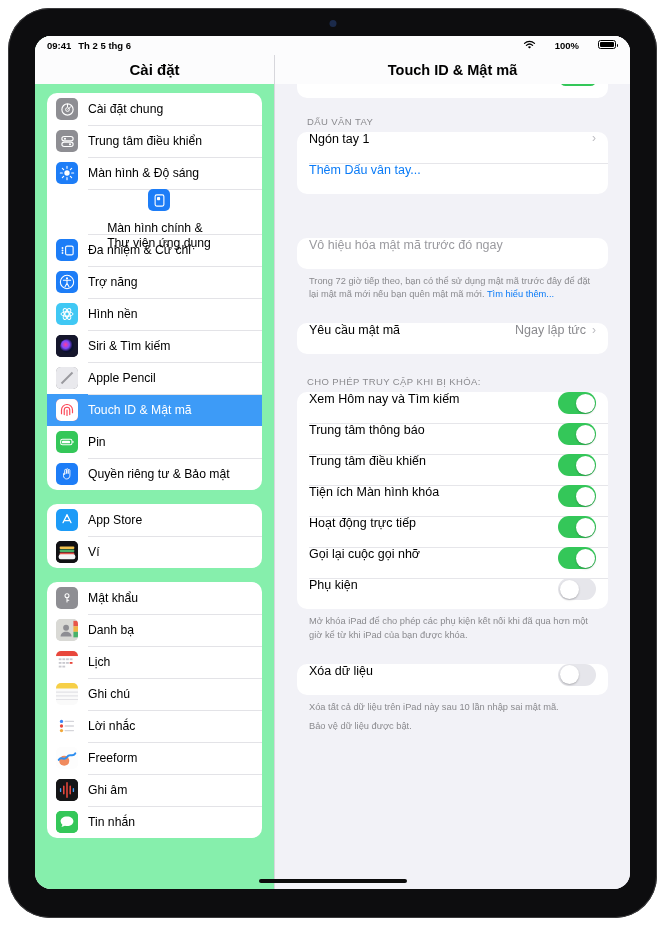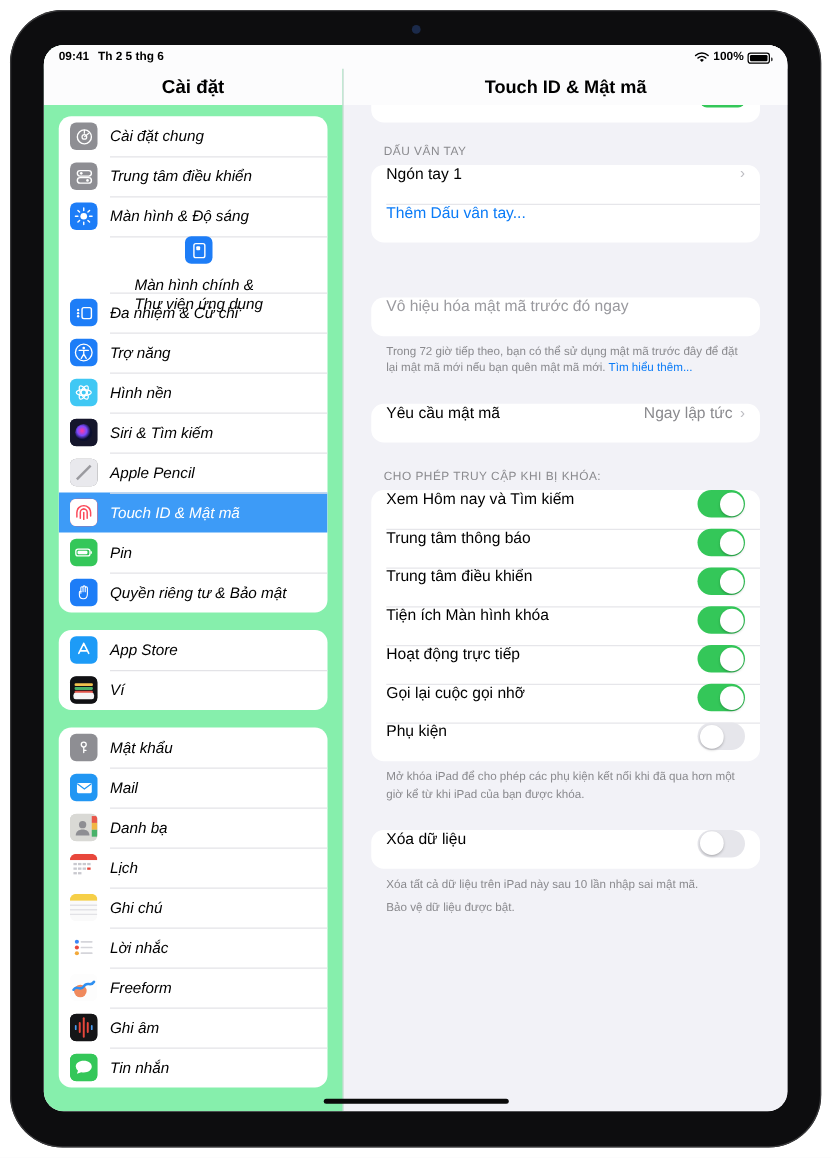--- a/index.html
+++ b/index.html
@@ -32,21 +32,21 @@
   
   .statusbar {
     position: absolute; left:0; top: 0; width: 100%; height: 19px;
     display: flex; align-items: center; justify-content: space-between;
     padding: 0 14px 0 12px;
     font-size: 9.5px; font-weight: bold; color: #000;
     background: #fcfcfd;
     z-index: 6;
   }
   .status-left { display: flex; gap: 7px; }
-  .status-right { display: flex; align-items: flex-end; gap: 3px; }
+  .status-right { display: flex; align-items: flex-start; gap: 19px; }
   .wifi-ico { display:block; }
   .battery {
     width: 18px; height: 9px; border: 1px solid #000; border-radius: 2.5px;
     position: relative; padding: 1px;
   }
   .battery::after {
     content:""; position:absolute; right:-3px; top:2.5px;
     width:1.5px; height:3px; background:#000; border-radius:0 1px 1px 0;
   }
   .battery i { display:block; height:100%; width:100%; background:#000; border-radius:1px; }
@@ -73,21 +73,21 @@
     display:flex; align-items:center; gap: 10px;
     height: 32px; padding-left: 9px; position: relative;
   }
   .sb-row.two { height: 45px; flex-direction: column; }
   .sb-row + .sb-row::before {
     content:""; position:absolute; left: 41px; right:0; top:0; height:1px; background:#e3e3e7;
   }
   .sb-row.selected { background:#3d9bf7; }
   .sb-row.selected + .sb-row::before { background: transparent; }
   .sb-row.selected .sb-label { color:#fff; }
-  .sb-label { font-size: 12.2px; color:#000; line-height: 1.22; font-style: italic; }
+  .sb-label { font-size: 12.2px; color:#000; line-height: 1.22; }
   .appicon {
     width: 22px; height: 22px; border-radius: 5px; flex:none;
     display:flex; align-items:center; justify-content:center;
     color:#fff; font-size:12px; overflow:hidden; position:relative;
   }
   
   .main { flex:1; height:100%; background:#f2f2f7; position:relative; overflow:hidden; }
   .mn-header {
     height: 48px; padding-top: 19px;
     display:flex; align-items:center; justify-content:center;
@@ -339,29 +339,20 @@
               <div class="sb-row">
                 <span class="appicon" style="background: rgb(142, 142, 147);">
                   <svg width="14" height="14" viewBox="0 0 24 24">
                     <circle cx="12" cy="8" r="3.4" fill="none" stroke="#fff" stroke-width="1.8"></circle>
                     <path d="M12 11.5V19M12 16h3" stroke="#fff" stroke-width="1.8" stroke-linecap="round"></path>
                   </svg>
                 </span>
                 <span class="sb-label">Mật khẩu</span>
               </div>
               <div class="sb-row">
-                <span class="appicon" style="background: rgb(33, 150, 243);">
-                  <svg width="15" height="15" viewBox="0 0 24 24">
-                    <rect x="2.5" y="5.5" width="19" height="13" rx="1.8" fill="#fff"></rect>
-                    <path d="M3 6.5 12 13l9-6.5" fill="none" stroke="#2196f3" stroke-width="1.6"></path>
-                  </svg>
-                </span>
-                <span class="sb-label">Mail</span>
-              </div>
-              <div class="sb-row">
                 <span class="appicon" style="background: rgb(216, 216, 212);">
                   <svg width="22" height="22" viewBox="0 0 24 24">
                     <rect width="24" height="24" fill="#d9d9d5"></rect>
                     <rect x="19" y="2" width="5" height="6" fill="#e8564a"></rect>
                     <rect x="19" y="8" width="5" height="6" fill="#f2b544"></rect>
                     <rect x="19" y="14" width="5" height="6" fill="#49b26a"></rect>
                     <circle cx="11" cy="9.5" r="3.2" fill="#8e8e93"></circle>
                     <path d="M5 19c0-3.4 2.7-5.2 6-5.2s6 1.8 6 5.2z" fill="#8e8e93"></path>
                   </svg>
                 </span>

